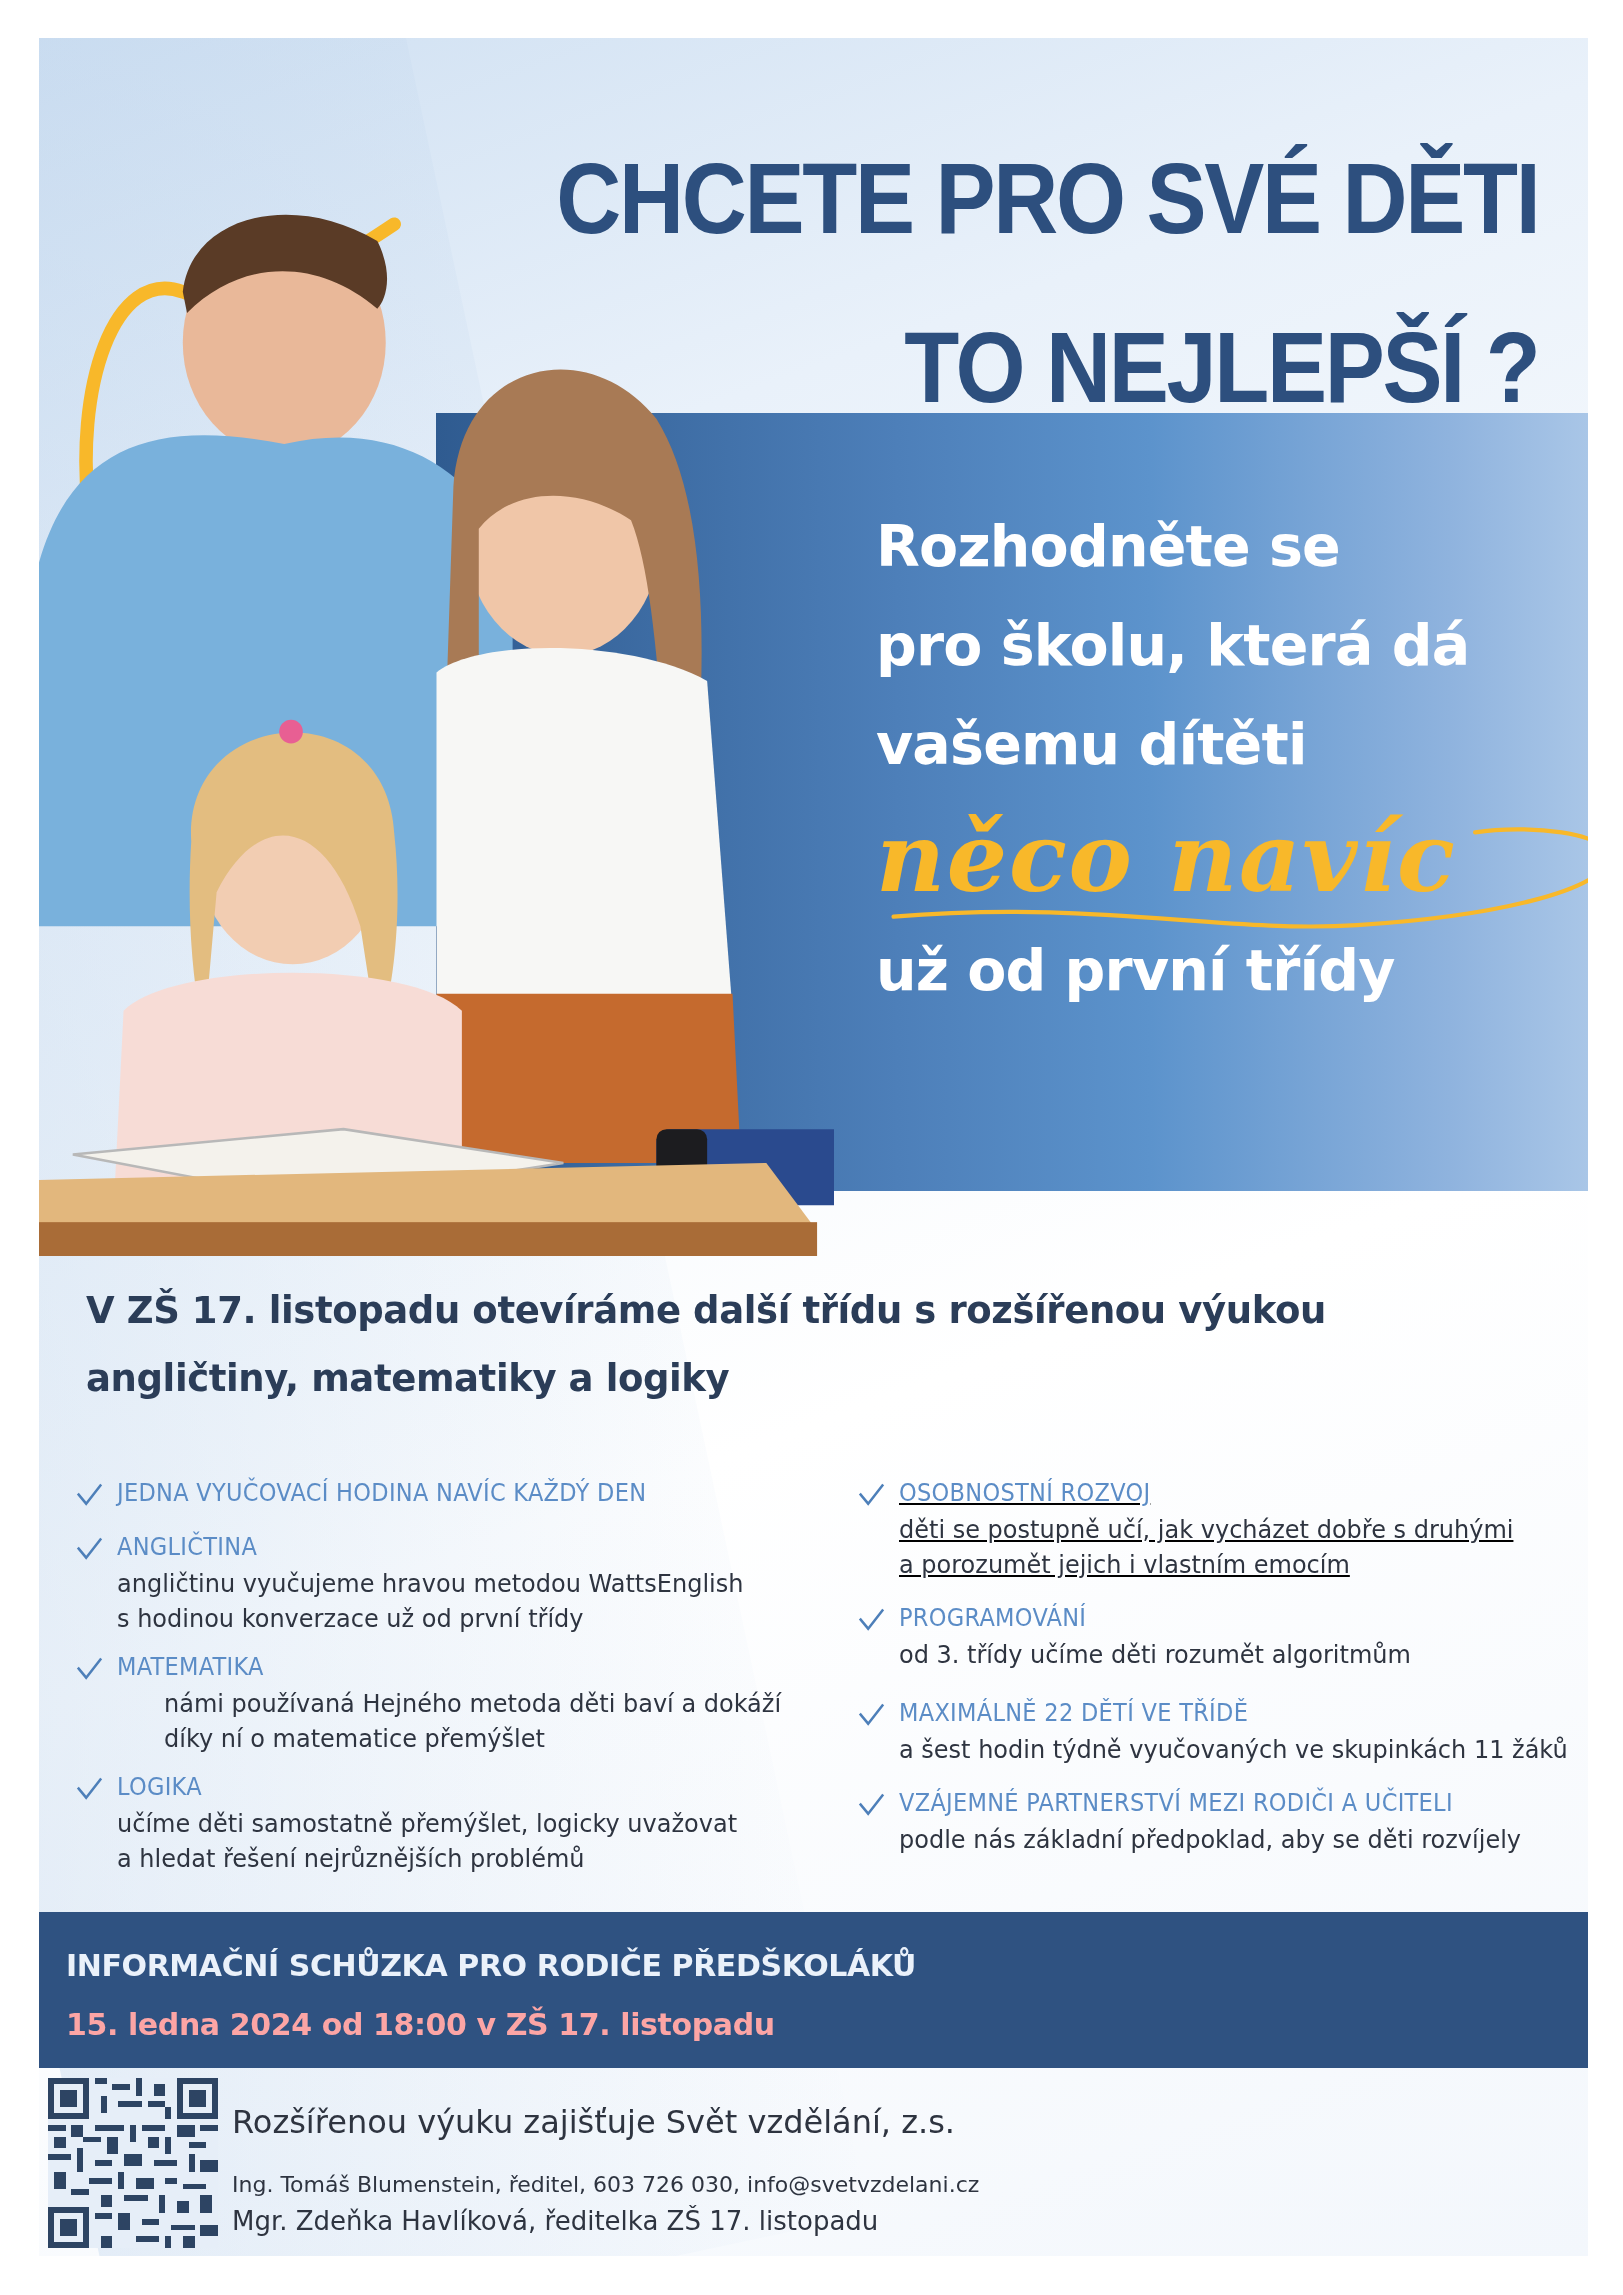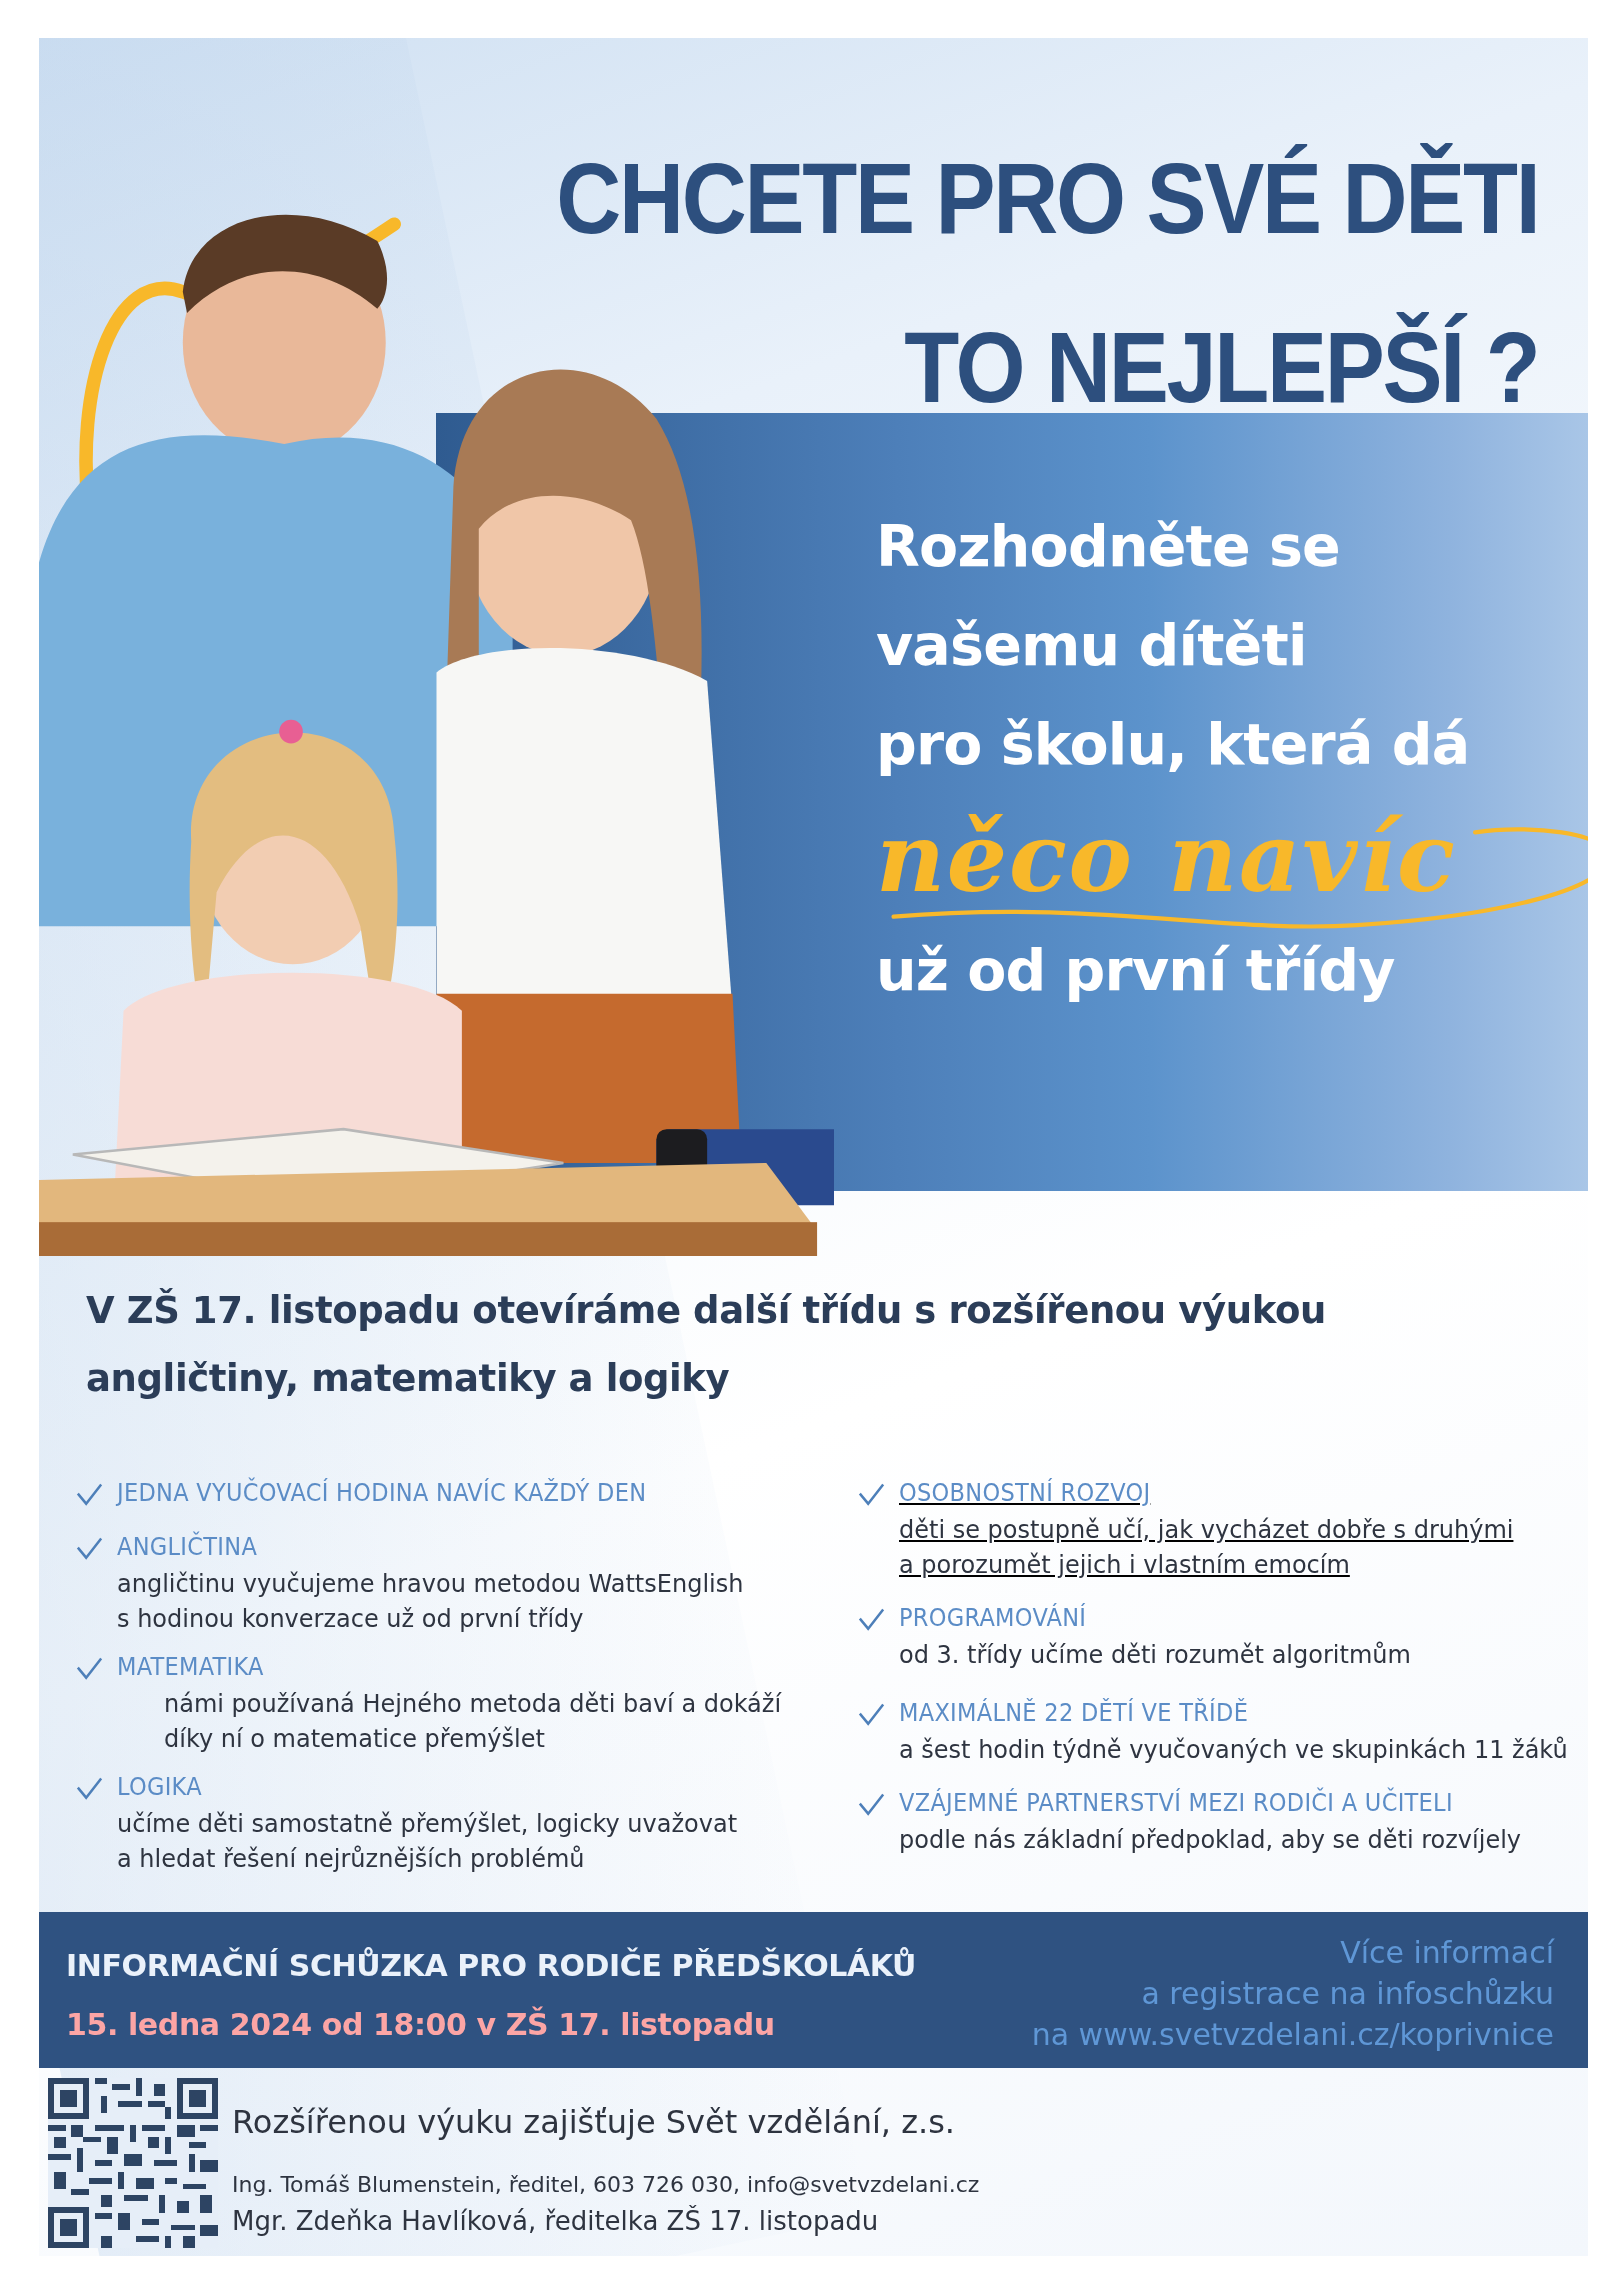--- a/index.html
+++ b/index.html
@@ -116,22 +116,22 @@
     </svg>
   </div>
 
   <div class="headline">
     <div class="line">CHCETE PRO SVÉ DĚTI</div>
     <div class="line">TO NEJLEPŠÍ ?</div>
   </div>
 
   <div class="panel-text">
     <div class="pl">Rozhodněte se</div>
+    <div class="pl">pro školu, která dá</div>
     <div class="pl">vašemu dítěti</div>
-    <div class="pl">pro školu, která dá</div>
     <div class="highlight">něco navíc</div>
     <div class="pl">už od první třídy</div>
   </div>
   <svg class="swoosh-panel" width="744" height="118" viewBox="0 0 880 140">
     <path d="M10 110 C 250 90, 400 130, 560 120 C 720 110, 850 80, 860 40 C 860 10, 760 0, 700 10" stroke="#f8b82a" stroke-width="5" fill="none" stroke-linecap="round"></path>
   </svg>
 
   <div class="intro">
     <p>V ZŠ 17. listopadu otevíráme další třídu s rozšířenou výukou</p>
     <p>angličtiny, matematiky a logiky</p>
@@ -198,25 +198,20 @@
           <path d="M3 14 L 13 26 L 31 3" stroke="#4d7fb9" stroke-width="3" fill="none"></path>
         </svg>
       <div class="title">VZÁJEMNÉ PARTNERSTVÍ MEZI RODIČI A UČITELI</div>
       <div class="desc">podle nás základní předpoklad, aby se děti rozvíjely</div>
     </div>
   </div>
 
   <div class="banner">
     <div class="l1">INFORMAČNÍ SCHŮZKA PRO RODIČE PŘEDŠKOLÁKŮ</div>
     <div class="l2">15. ledna 2024 od 18:00 v ZŠ 17. listopadu</div>
-    <div class="right">
-      <div>Více informací</div>
-      <div>a registrace na infoschůzku</div>
-      <div>na www.svetvzdelani.cz/koprivnice</div>
-    </div>
   </div>
 
   <div class="footer">
     <svg class="qr" viewBox="0 0 29 29" shape-rendering="crispEdges">
       <rect width="29" height="29" fill="#e6eef8"></rect>
       <g fill="#2d4463">
         <rect x="0" y="0" width="7" height="7"></rect>
           <rect x="1" y="1" width="5" height="5" fill="#e6eef8"></rect>
           <rect x="2" y="2" width="3" height="3"></rect>
         <rect x="22" y="0" width="7" height="7"></rect>

